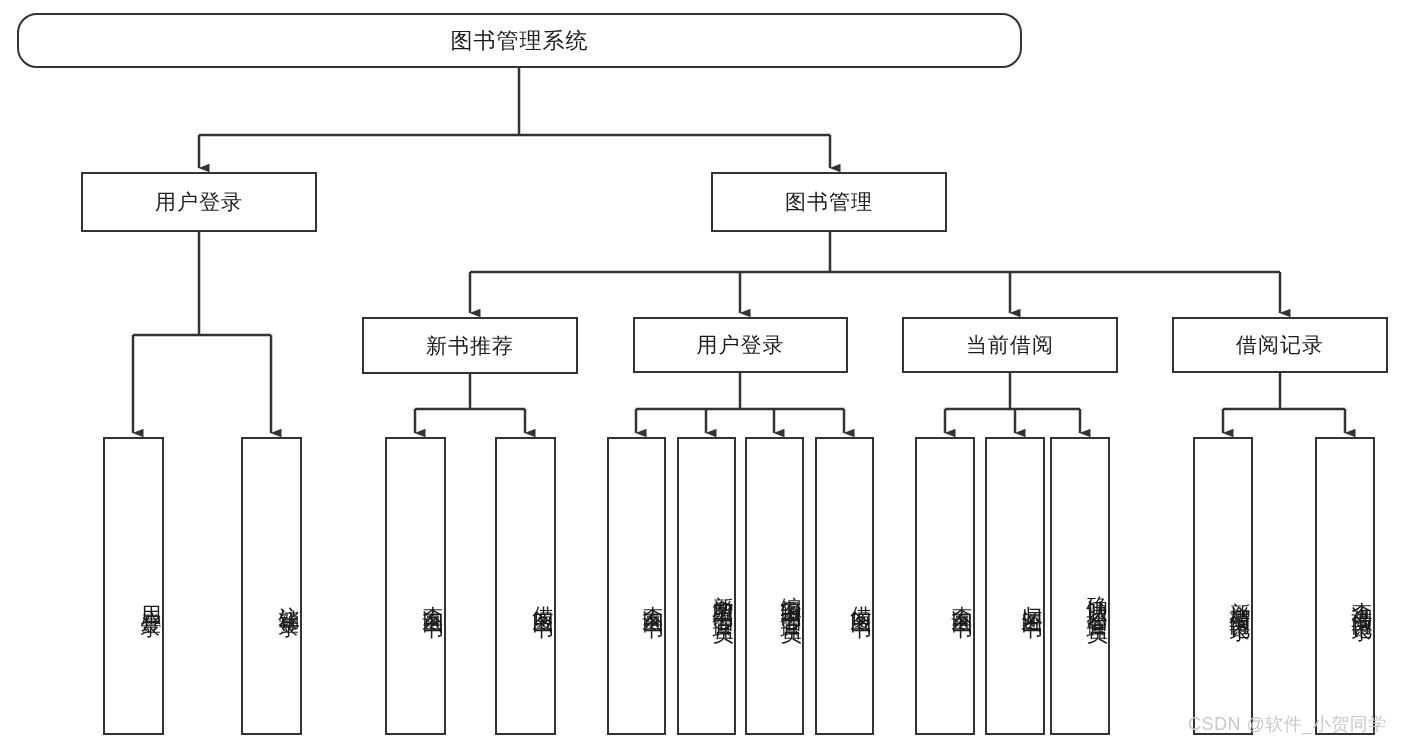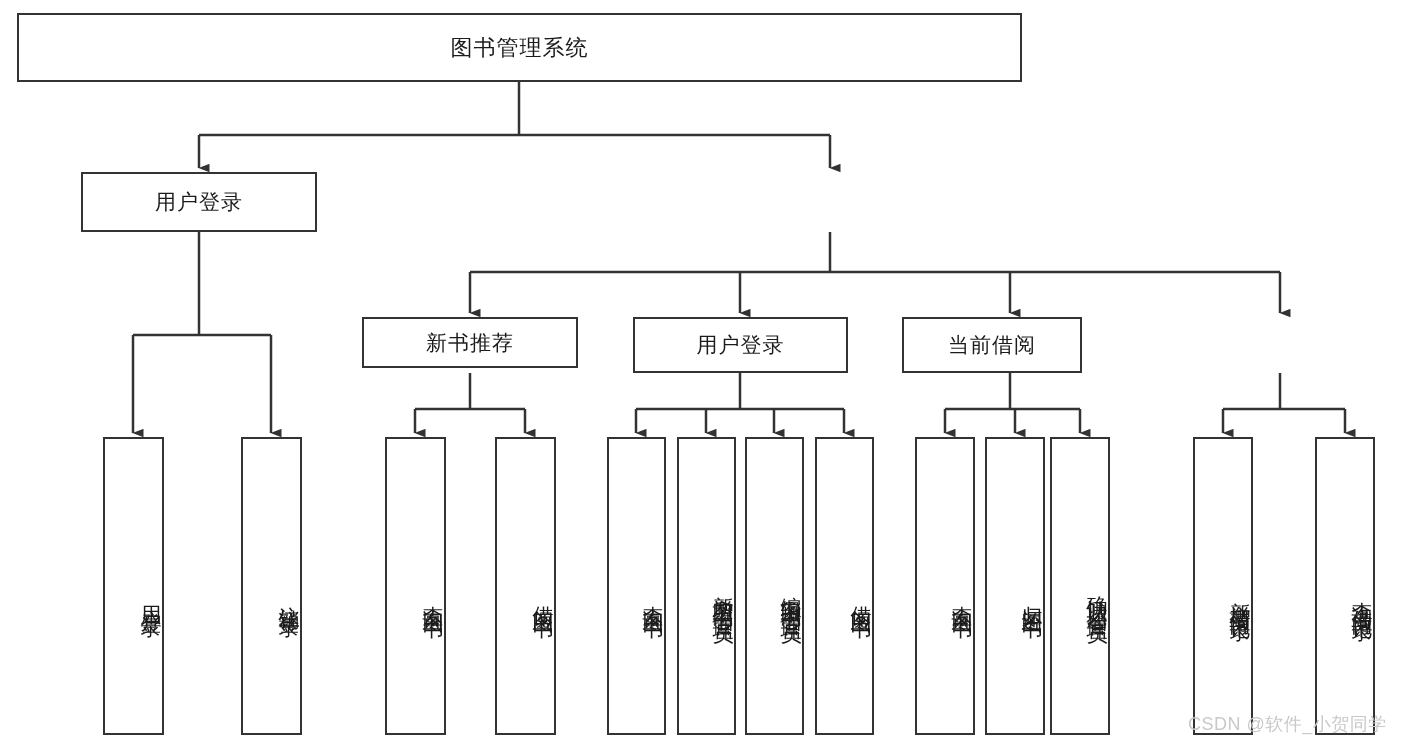--- a/index.html
+++ b/index.html
@@ -104,36 +104,42 @@
     <path class="edge" d="M945,409 L945,433" marker-end="url(#arrow)"></path>
     <path class="edge" d="M1015,409 L1015,433" marker-end="url(#arrow)"></path>
     <path class="edge" d="M1080,409 L1080,433" marker-end="url(#arrow)"></path>
 
     <path class="edge" d="M1280,373 L1280,409"></path>
     <path class="edge" d="M1223,409 L1345,409"></path>
     <path class="edge" d="M1223,409 L1223,433" marker-end="url(#arrow)"></path>
     <path class="edge" d="M1345,409 L1345,433" marker-end="url(#arrow)"></path>
   </svg>
 
-  <div class="node h root" style="left:17px;top:13px;width:1005px;height:69px;">
+  <div class="node h root" style="left:17px;top:13px;width:1005px;height:55px;border-radius:20px;">
     <span>图书管理系统</span>
   </div>
 
   <div class="node h" style="left:81px;top:172px;width:236px;height:60px;">
     <span>用户登录</span>
   </div>
+  <div class="node h" style="left:711px;top:172px;width:236px;height:60px;">
+    <span>图书管理</span>
+  </div>
 
-  <div class="node h" style="left:362px;top:317px;width:216px;height:51px;">
+  <div class="node h" style="left:362px;top:317px;width:216px;height:57px;">
     <span>新书推荐</span>
   </div>
   <div class="node h" style="left:633px;top:317px;width:215px;height:56px;">
     <span>用户登录</span>
   </div>
-  <div class="node h" style="left:902px;top:317px;width:180px;height:56px;">
+  <div class="node h" style="left:902px;top:317px;width:216px;height:56px;">
     <span>当前借阅</span>
+  </div>
+  <div class="node h" style="left:1172px;top:317px;width:216px;height:56px;">
+    <span>借阅记录</span>
   </div>
 
   <div class="node v" style="left:103px;top:437px;width:61px;height:298px;">
     <span>用户登录</span>
   </div>
   <div class="node v" style="left:241px;top:437px;width:61px;height:298px;">
     <span>注销登录</span>
   </div>
 
   <div class="node v" style="left:385px;top:437px;width:61px;height:298px;">

